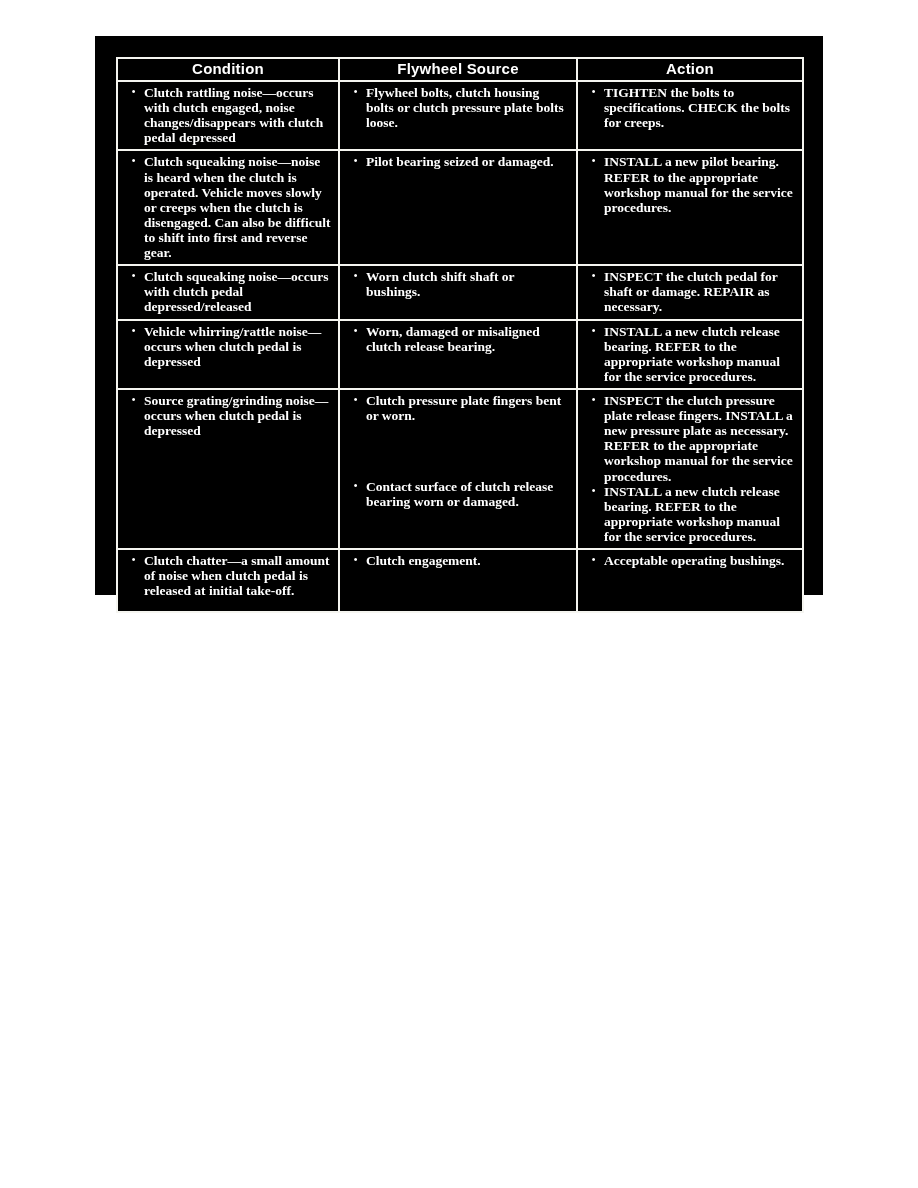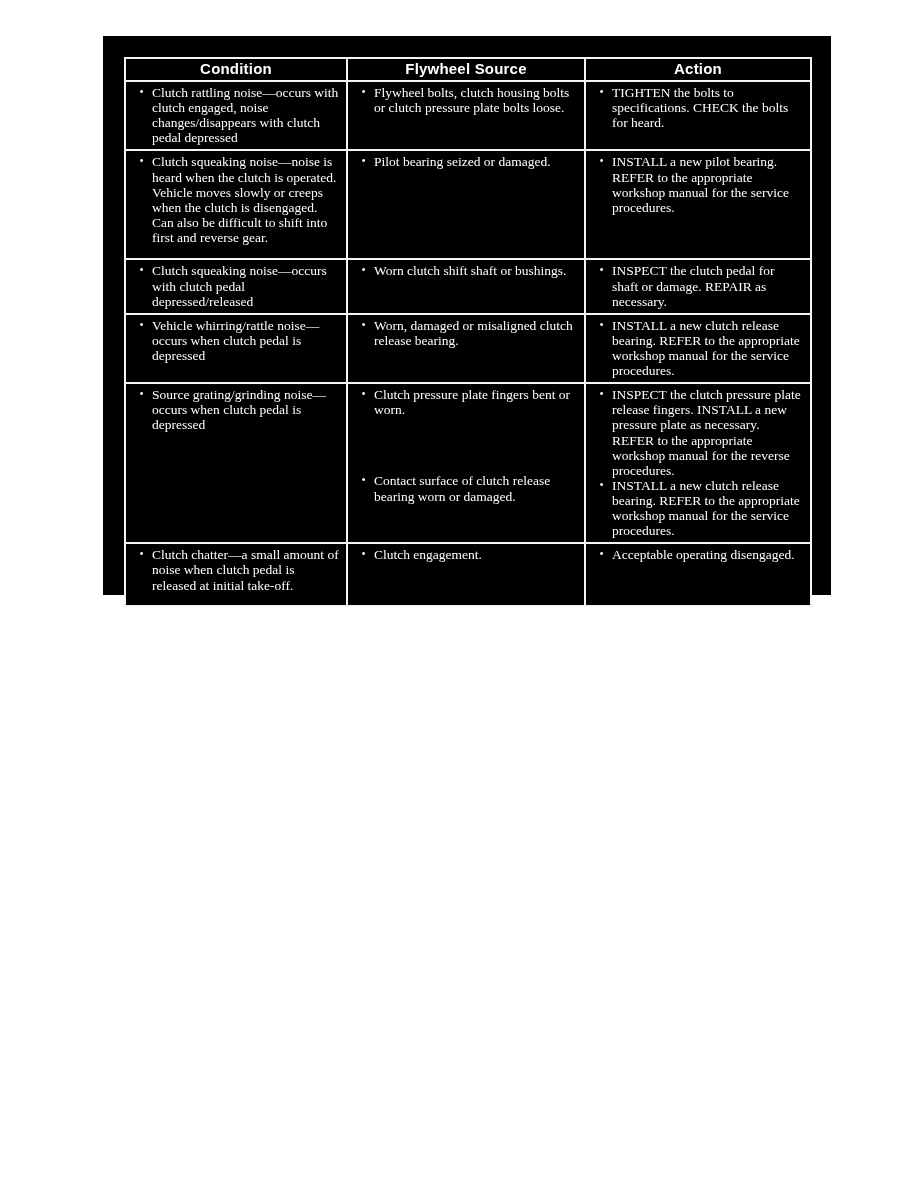--- a/index.html
+++ b/index.html
@@ -7,21 +7,20 @@
     width: 918px; height: 1188px;
     background: #ffffff;
     font-family: "Liberation Serif", serif;
     position: relative;
   }
   .scan-region {
     position: absolute;
     left: 95px; top: 36px;
     width: 728px; height: 559px;
     background: #000000;
-    margin-left: 8px;
   }
   .diag-table {
     position: absolute;
     left: 21px; top: 21px;
     width: 686px;
     border-collapse: collapse;
     table-layout: fixed;
     background: #000000;
   }
   .diag-table col.c1 { width: 222px; }
@@ -52,21 +51,21 @@
   tr.r4 td { height: 57px; }
   tr.r5 td { height: 145px; }
   tr.r6 td { height: 54px; }
   .bullet-item { display: flex; align-items: flex-start; }
   .bullet {
     flex: 0 0 21px;
     text-align: center;
     font-size: 12px;
     line-height: 15px;
   }
-  .btext { flex: 1; padding-right: 2px; }
+  .btext { flex: 1; padding-right: 2px; font-weight: bold; }
   .gap-lg { margin-top: 56px; }
   
   .artifact { position: absolute; background: #e8e8e8; height: 2px; }
   .art1 { left: 205px; top: 50px; width: 70px; opacity: .7; }
   .art2 { left: 565px; top: 49px; width: 55px; opacity: .6; }
   .art3 { left: 612px; top: 41px; width: 60px; opacity: .5; }
 </style>
 </head>
 <body>
 
@@ -98,21 +97,21 @@
         </td>
         <td>
           <div class="bullet-item">
             <span class="bullet">•</span>
             <span class="btext">Flywheel bolts, clutch housing bolts or clutch pressure plate bolts loose.</span>
           </div>
         </td>
         <td>
           <div class="bullet-item">
             <span class="bullet">•</span>
-            <span class="btext">TIGHTEN the bolts to specifications. CHECK the bolts for heard.</span>
+            <span class="btext">TIGHTEN the bolts to specifications. CHECK the bolts for creeps.</span>
           </div>
         </td>
       </tr>
       <tr class="r2">
         <td>
           <div class="bullet-item">
             <span class="bullet">•</span>
             <span class="btext">Clutch squeaking noise—noise is heard when the clutch is operated. Vehicle moves slowly or creeps when the clutch is disengaged. Can also be difficult to shift into first and reverse gear.</span>
           </div>
         </td>
@@ -182,21 +181,21 @@
             <span class="btext">Clutch pressure plate fingers bent or worn.</span>
           </div>
           <div class="bullet-item gap-lg">
             <span class="bullet">•</span>
             <span class="btext">Contact surface of clutch release bearing worn or damaged.</span>
           </div>
         </td>
         <td>
           <div class="bullet-item">
             <span class="bullet">•</span>
-            <span class="btext">INSPECT the clutch pressure plate release fingers. INSTALL a new pressure plate as necessary. REFER to the appropriate workshop manual for the reverse procedures.</span>
+            <span class="btext">INSPECT the clutch pressure plate release fingers. INSTALL a new pressure plate as necessary. REFER to the appropriate workshop manual for the service procedures.</span>
           </div>
           <div class="bullet-item">
             <span class="bullet">•</span>
             <span class="btext">INSTALL a new clutch release bearing. REFER to the appropriate workshop manual for the service procedures.</span>
           </div>
         </td>
       </tr>
       <tr class="r6">
         <td>
           <div class="bullet-item">
@@ -206,19 +205,19 @@
         </td>
         <td>
           <div class="bullet-item">
             <span class="bullet">•</span>
             <span class="btext">Clutch engagement.</span>
           </div>
         </td>
         <td>
           <div class="bullet-item">
             <span class="bullet">•</span>
-            <span class="btext">Acceptable operating disengaged.</span>
+            <span class="btext">Acceptable operating bushings.</span>
           </div>
         </td>
       </tr>
     </tbody>
   </table>
 </div>
 
 </body></html>

